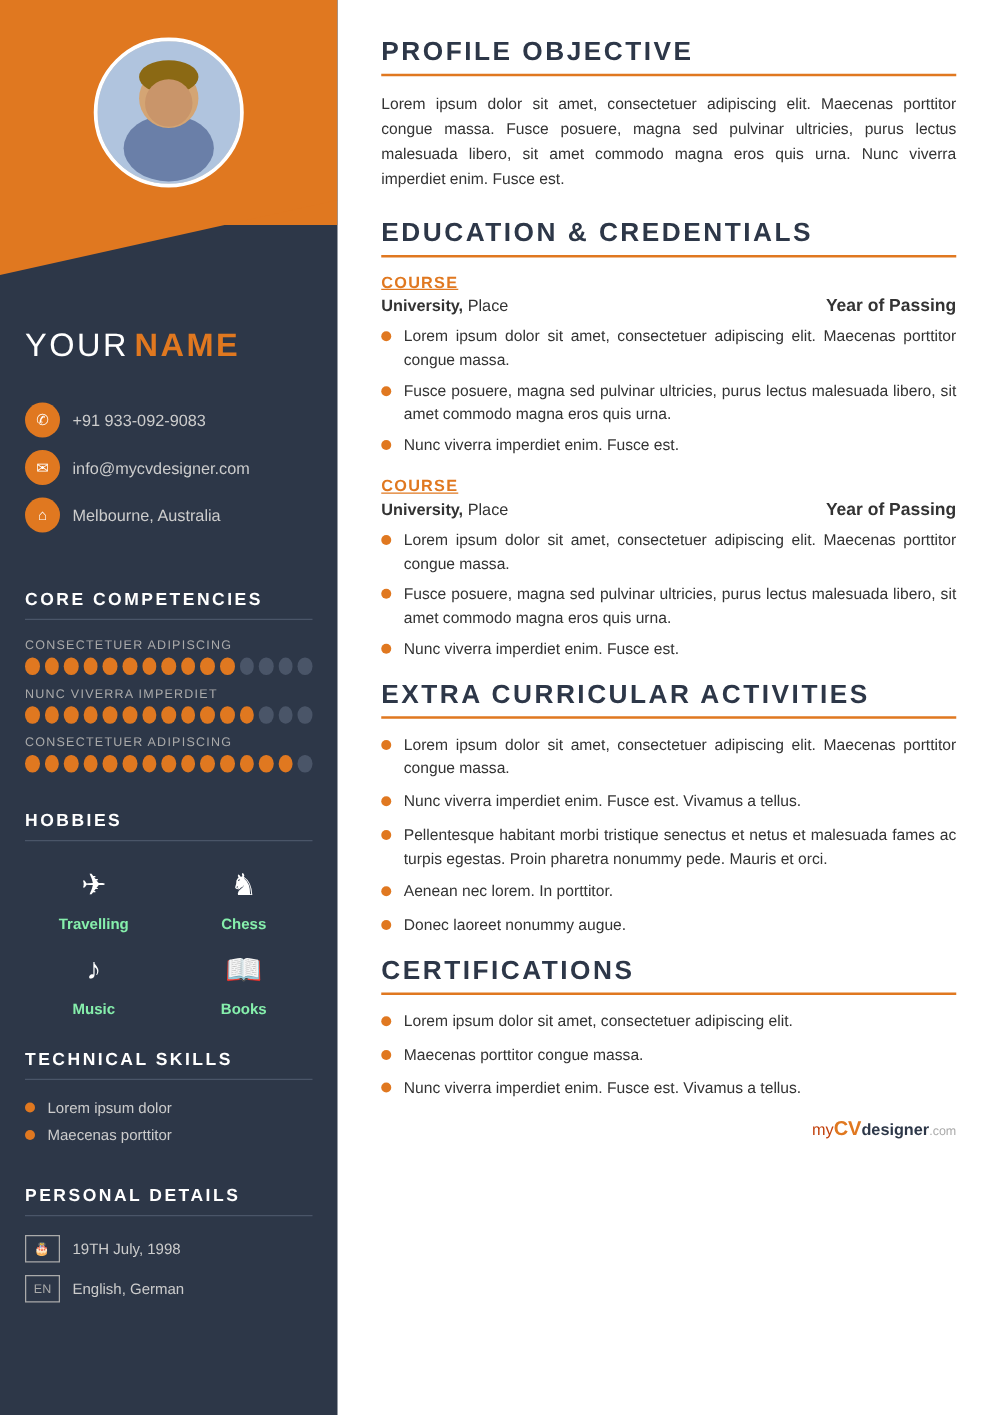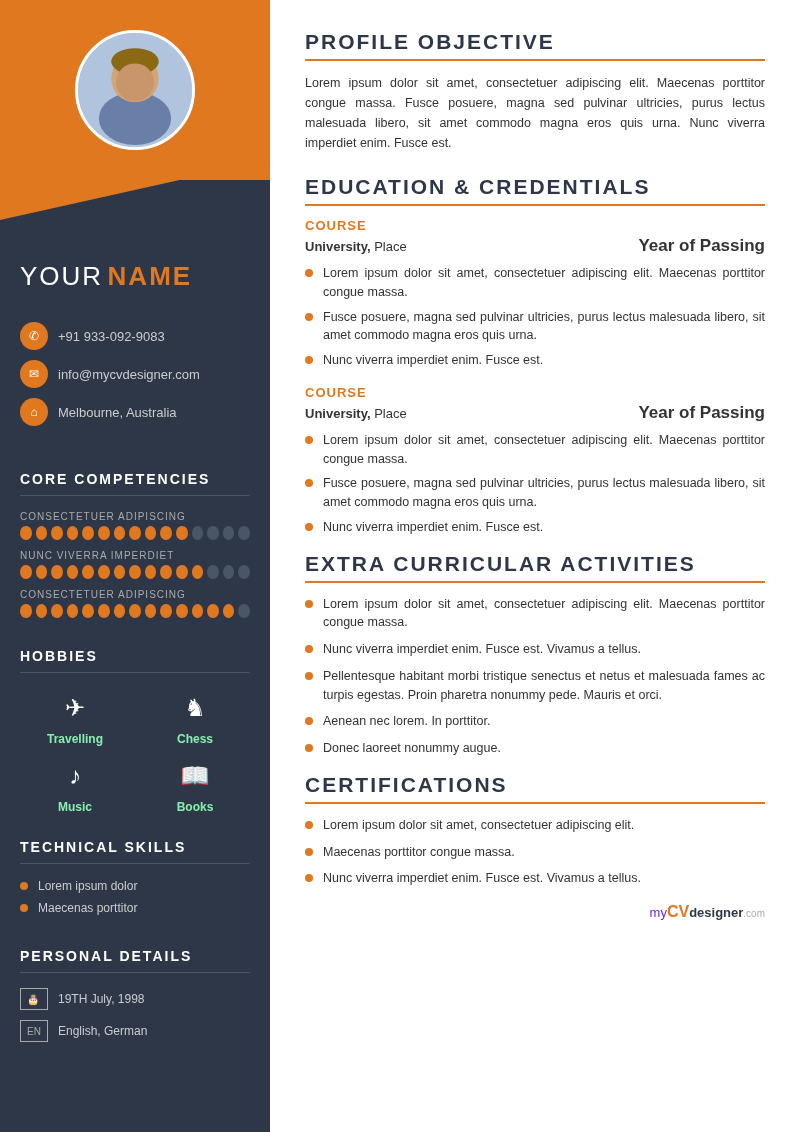--- a/index.html
+++ b/index.html
@@ -267,41 +267,42 @@
       text-align: justify;
     }
 
     .edu-course-label {
       font-size: 13px;
       font-weight: 700;
       color: #e07820;
       text-transform: uppercase;
       letter-spacing: 1px;
       margin-bottom: 3px;
+      text-decoration: underline;
     }
 
     .edu-uni-row {
       display: flex;
       justify-content: space-between;
       align-items: baseline;
       margin-bottom: 8px;
     }
 
     .edu-uni {
       font-size: 13px;
       font-weight: 700;
       color: #333;
     }
 
     .edu-uni span {
       font-weight: 400;
     }
 
     .edu-year {
-      font-size: 17px;
+      font-size: 14px;
       font-weight: 700;
       color: #333;
       text-align: right;
     }
 
     .edu-bullets {
       list-style: none;
       padding: 0;
       margin-bottom: 15px;
     }
@@ -381,21 +382,21 @@
     }
 
     .brand-footer {
       text-align: right;
       font-size: 13px;
       color: #555;
       margin-top: 5px;
     }
 
     .brand-footer span.brand-my {
-      color: #6d28d9;
+      color: #c2410c;
       font-weight: 400;
     }
 
     .brand-footer span.brand-cv {
       color: #e07820;
       font-weight: 700;
       font-size: 16px;
     }
 
     .brand-footer span.brand-designer {

